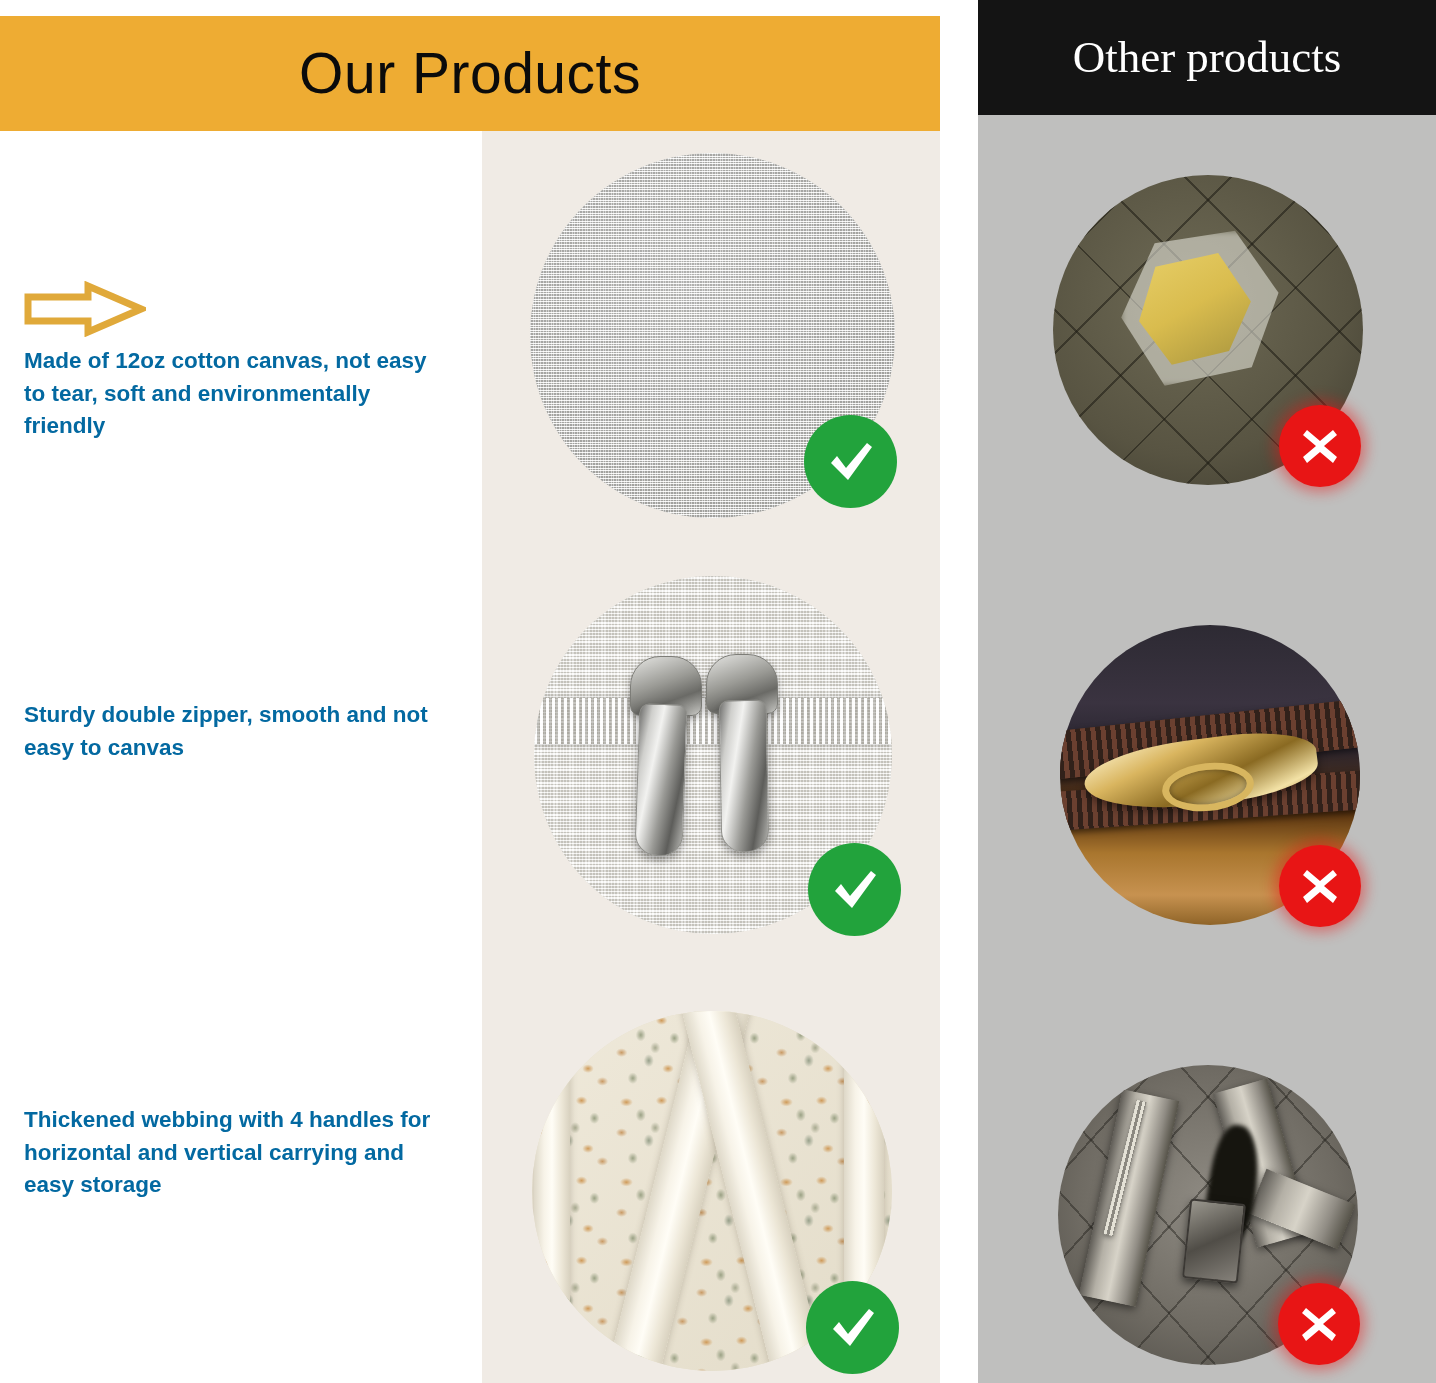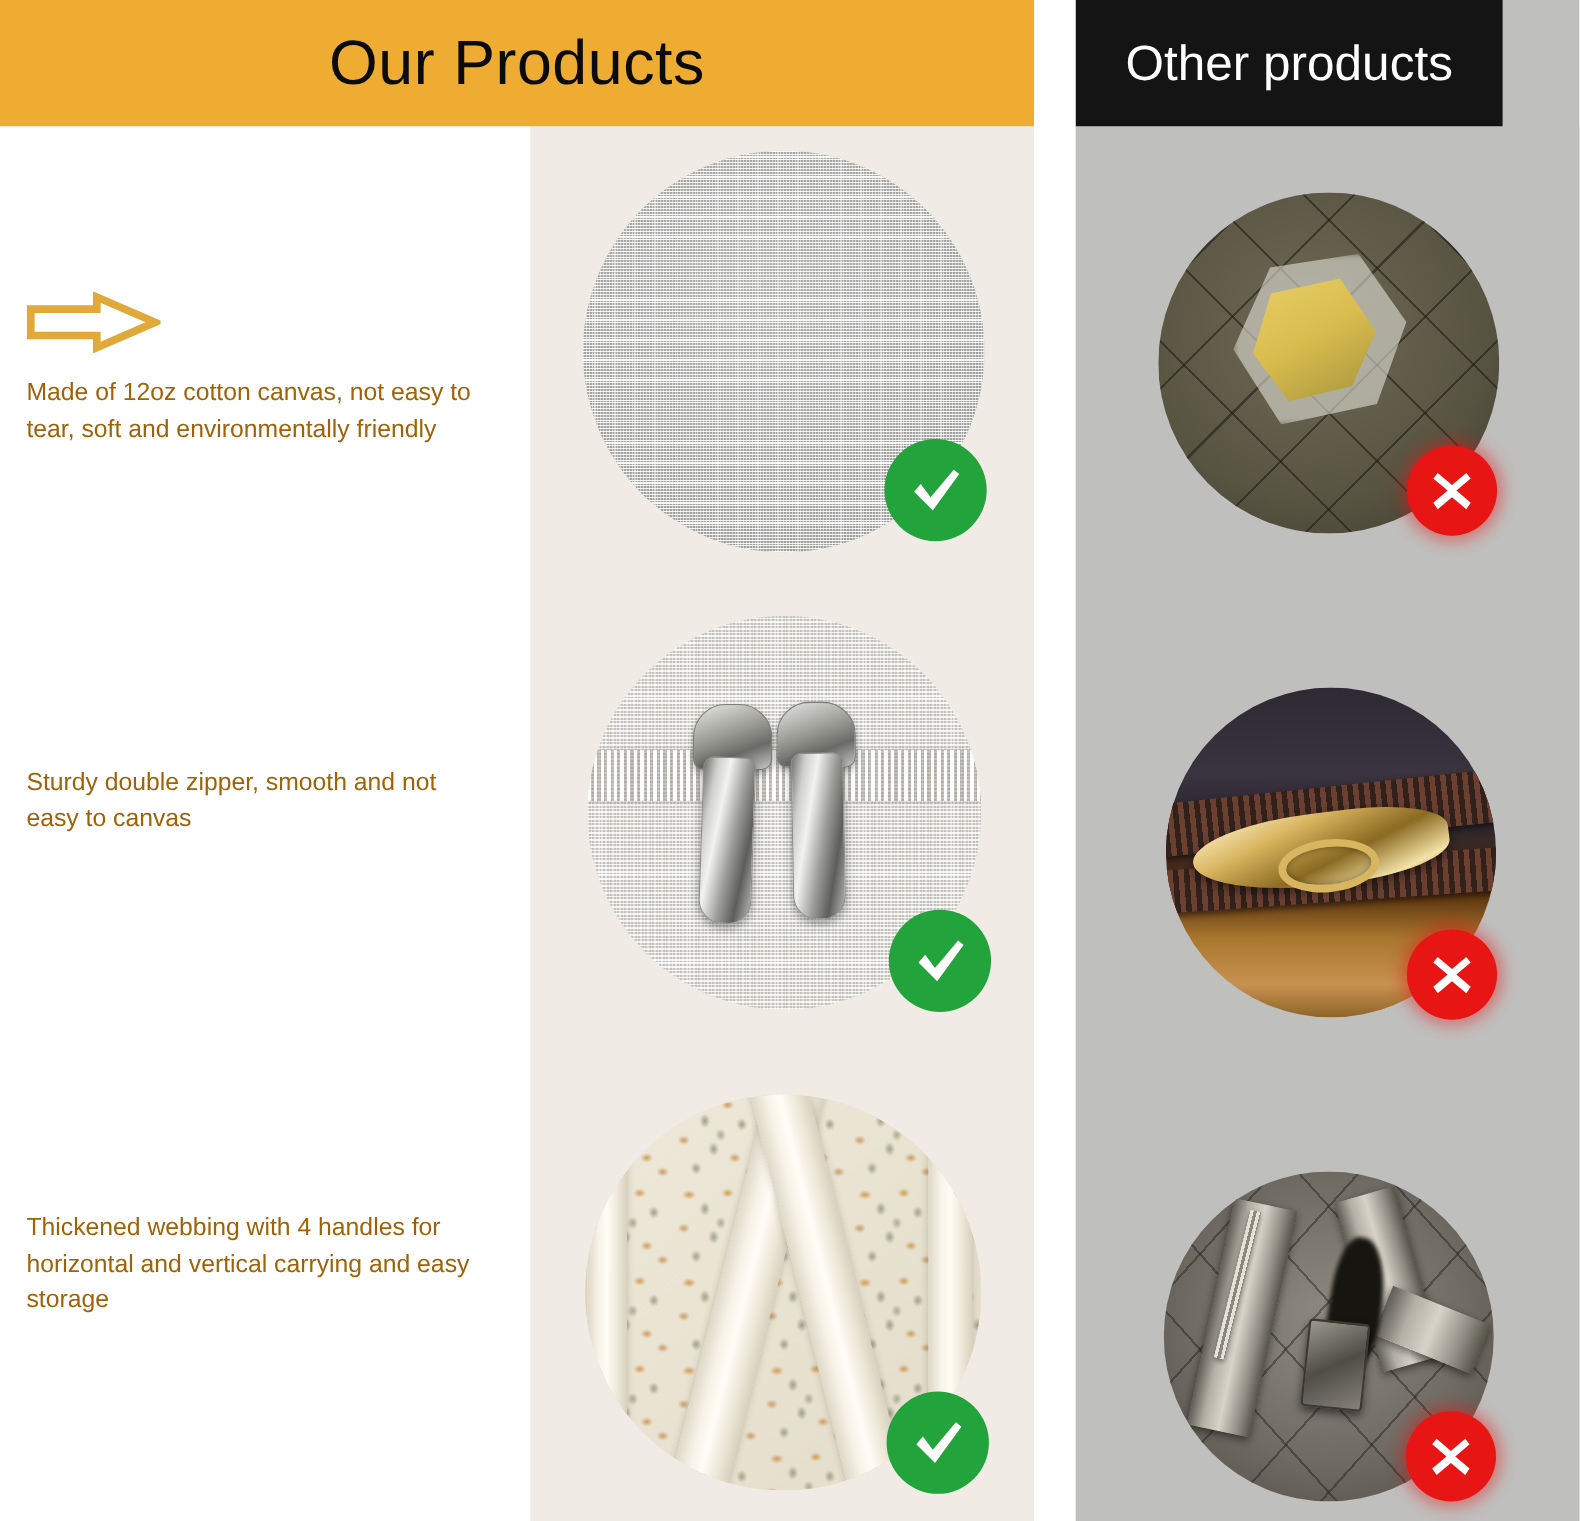--- a/index.html
+++ b/index.html
@@ -16,21 +16,21 @@
   #root {
     position: relative;
     width: 1436px;
     height: 1383px;
     background: #ffffff;
   }
 
   
   .left-panel {
     position: absolute;
-    left: 0; top: 0;
+    left: 0; top: 16px;
     width: 940px; height: 1336px;
     background: #ffffff;
   }
   .left-header {
     position: absolute;
     left: 0; top: 0;
     width: 940px; height: 115px;
     background: #eeac33;
     display: flex;
     align-items: center;
@@ -74,25 +74,26 @@
   }
   .feature-heading {
     color: #e0a93a;
     font-size: 37px;
     font-weight: 400;
     white-space: nowrap;
     line-height: 1.05;
   }
   .arrow-icon { flex: 0 0 auto; display:block; }
   .feature-desc {
-    margin-top: 20px;
-    color: #a16207;
+    margin-top: 8px;
+    color: #0369a1;
     font-size: 22.5px;
     line-height: 1.45;
     max-width: 420px;
+    font-weight: bold;
   }
   #feature-0 { top: 150px; }
   #feature-1 { top: 560px; }
   #feature-2 { top: 965px; }
 
   
   .circle-photo {
     position: absolute;
     border-radius: 50%;
     overflow: hidden;
@@ -177,25 +178,26 @@
   
   .right-panel {
     position: absolute;
     left: 978px; top: 0;
     width: 458px; height: 1383px;
     background: #bfbfbe;
   }
   .right-header {
     position: absolute;
     left: 0; top: 0;
-    width: 388px; height: 115px;
+    width: 458px; height: 115px;
     background: #141414;
     display: flex;
     align-items: center;
     justify-content: center;
+    font-family: Liberation Serif, serif;
   }
   .right-header-title {
     color: #ffffff;
     font-size: 45px;
     font-weight: 400;
     line-height: 1;
   }
   .right-body {
     position: absolute;
     left: 0; top: 115px;

